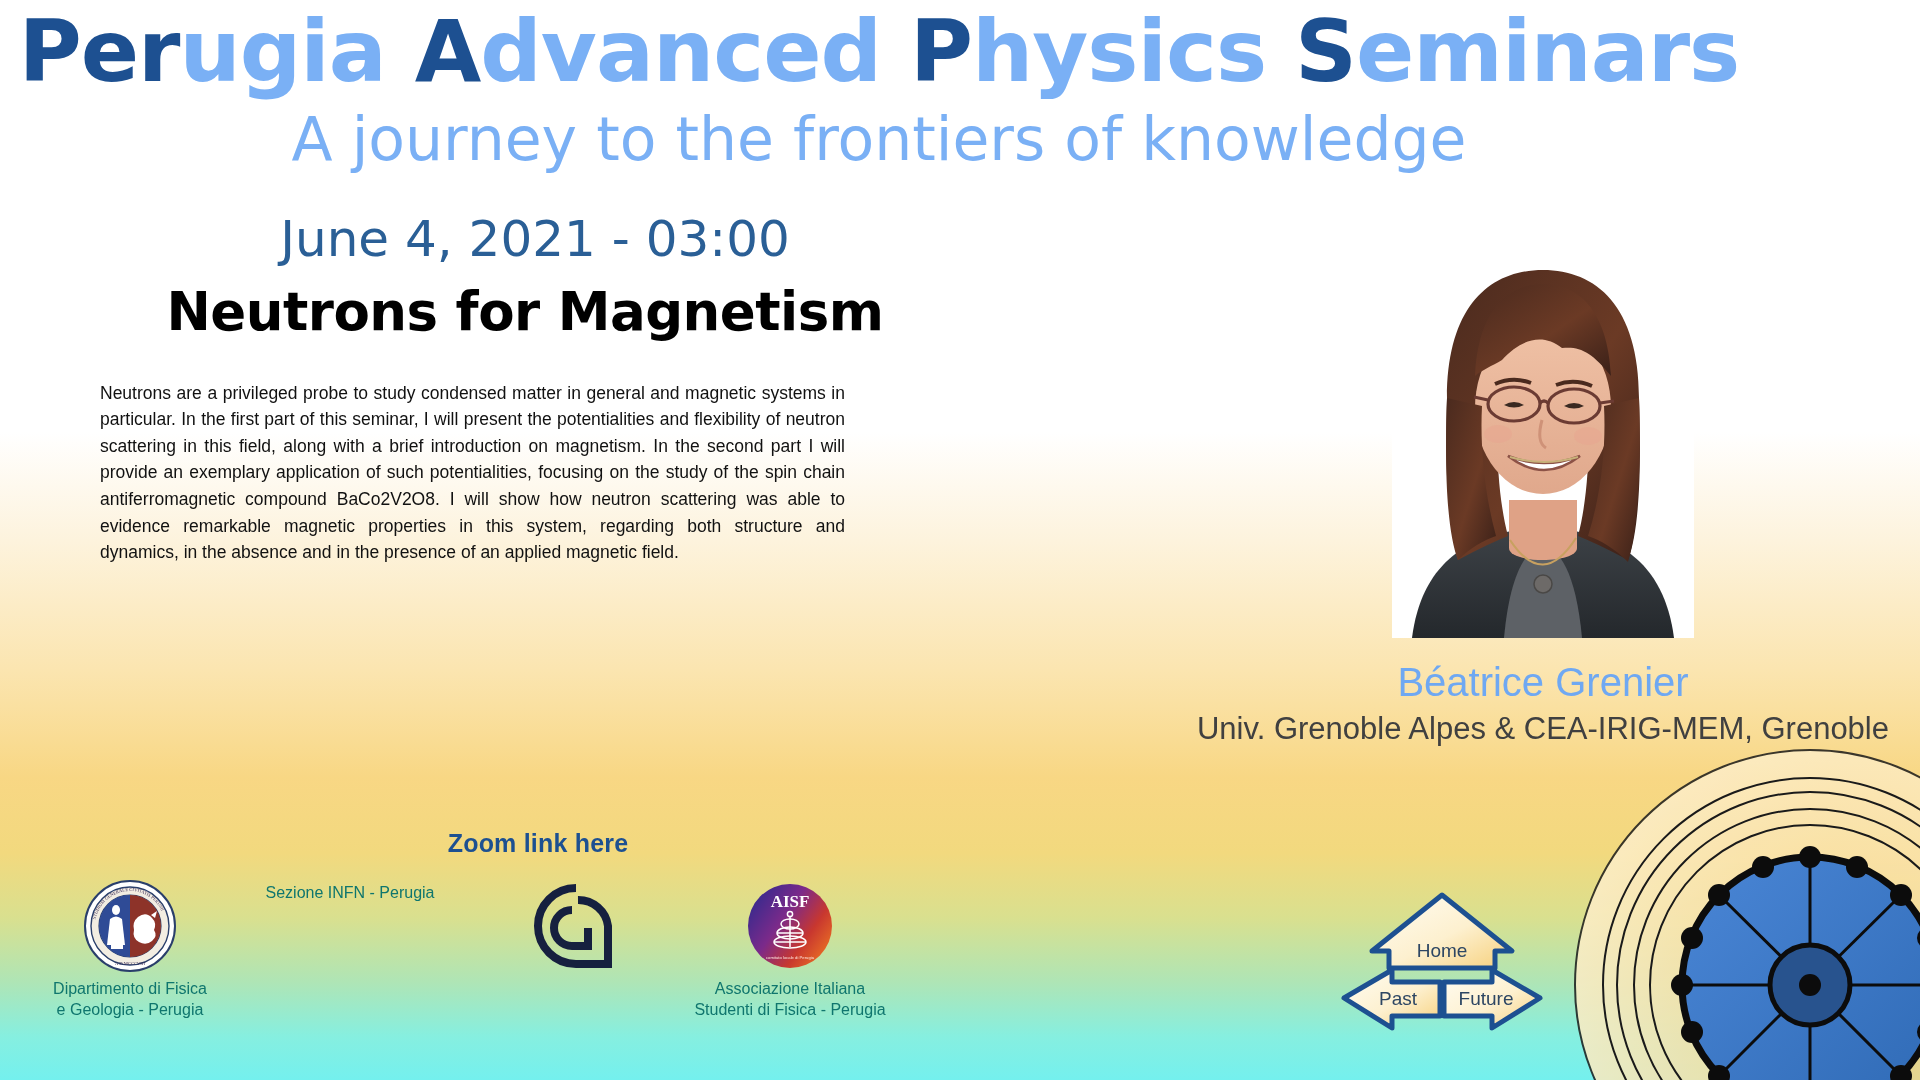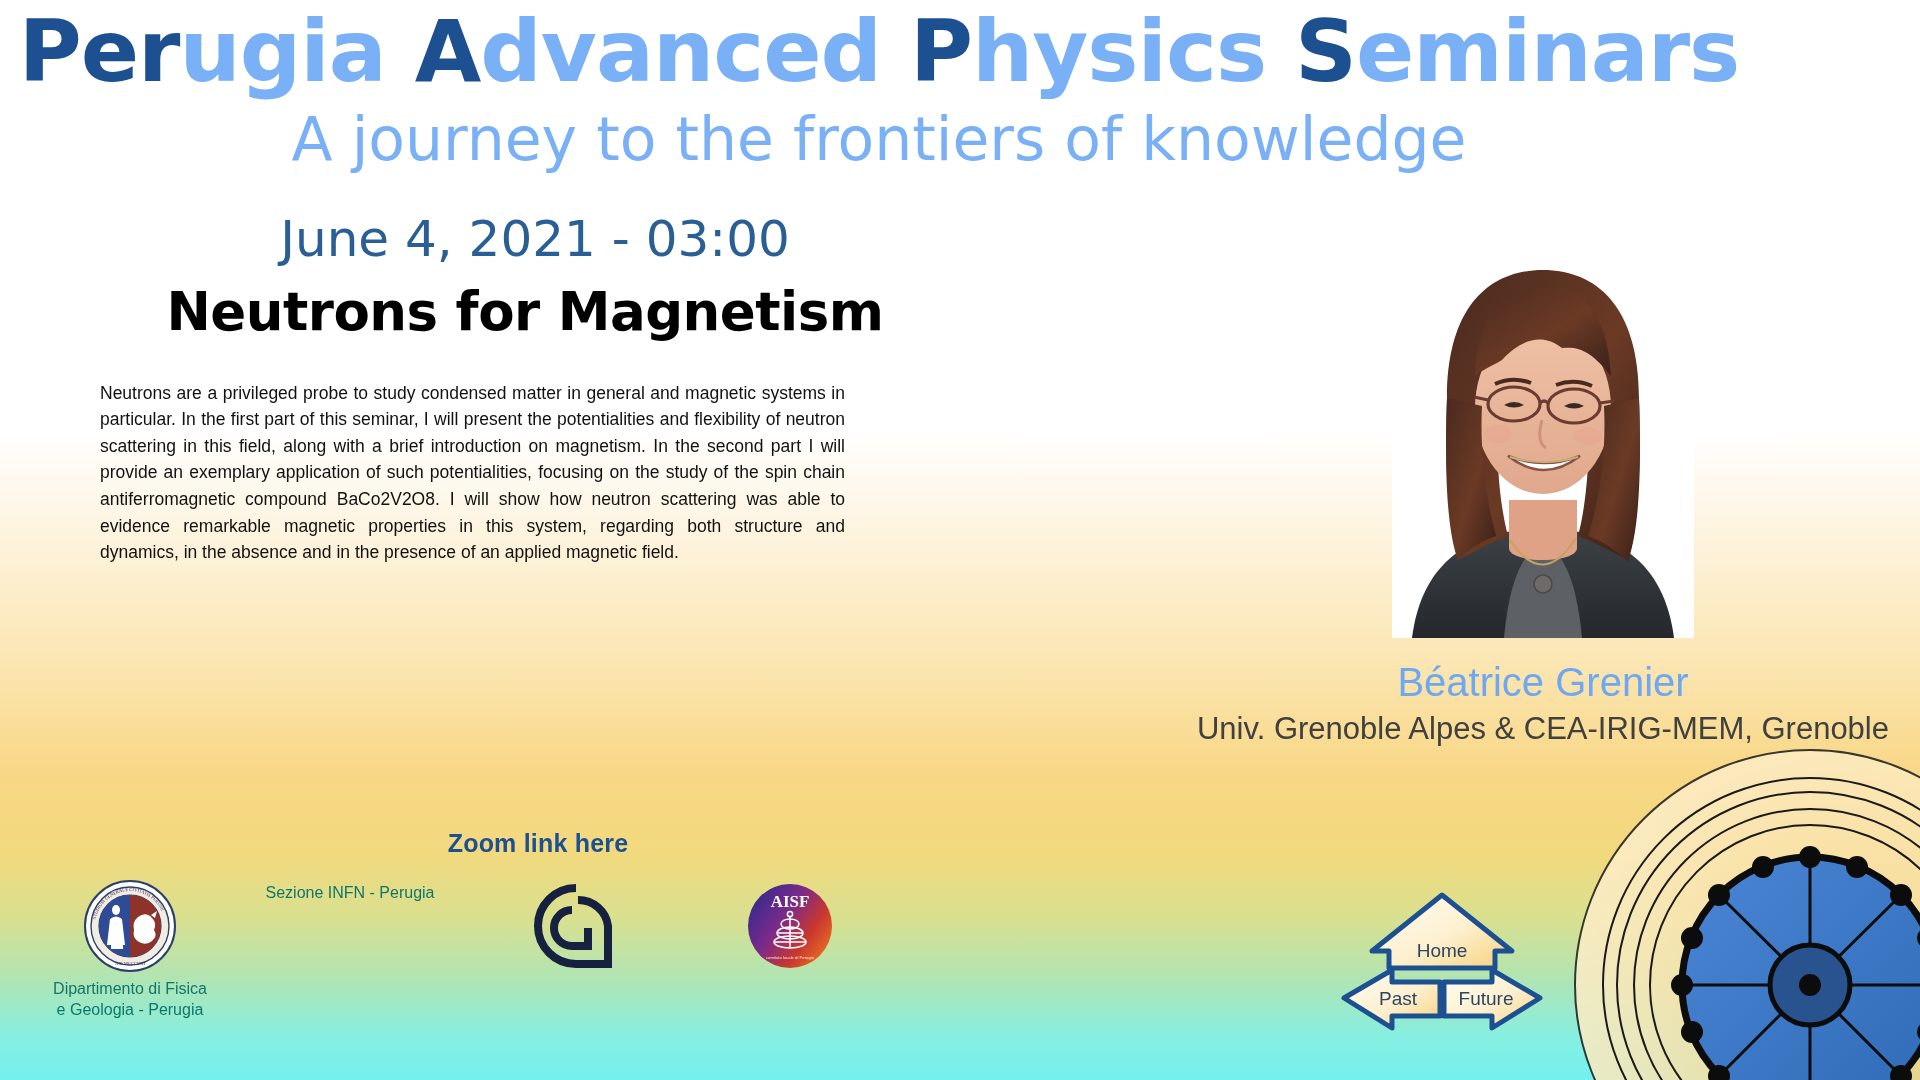--- a/index.html
+++ b/index.html
@@ -399,20 +399,24 @@
           <ellipse cx="43" cy="41" rx="9" ry="5"></ellipse>
           <ellipse cx="43" cy="50" rx="13" ry="6"></ellipse>
           <ellipse cx="43" cy="59" rx="16" ry="6"></ellipse>
           <line x1="43" y1="34" x2="43" y2="64"></line>
           <line x1="30" y1="50" x2="56" y2="50"></line>
           <line x1="27" y1="59" x2="59" y2="59"></line>
         </g>
         <text x="43" y="76" text-anchor="middle" font-family="'Liberation Sans', sans-serif" font-size="4.2" fill="#ffe9e0">comitato locale di Perugia</text>
       </svg>
     </div>
+    <div class="logo-caption">
+      <div>Associazione Italiana</div>
+      <div>Studenti di Fisica - Perugia</div>
+    </div>
   </div>
 
 </div>
 
 <div class="nav-arrows">
   <svg width="250" height="160" viewBox="0 0 250 160" xmlns="http://www.w3.org/2000/svg">
     <defs>
       <linearGradient id="arrG" x1="0%" y1="0%" x2="100%" y2="100%">
         <stop offset="0%" stop-color="#fffdf4"></stop>
         <stop offset="55%" stop-color="#fdf0cf"></stop>

